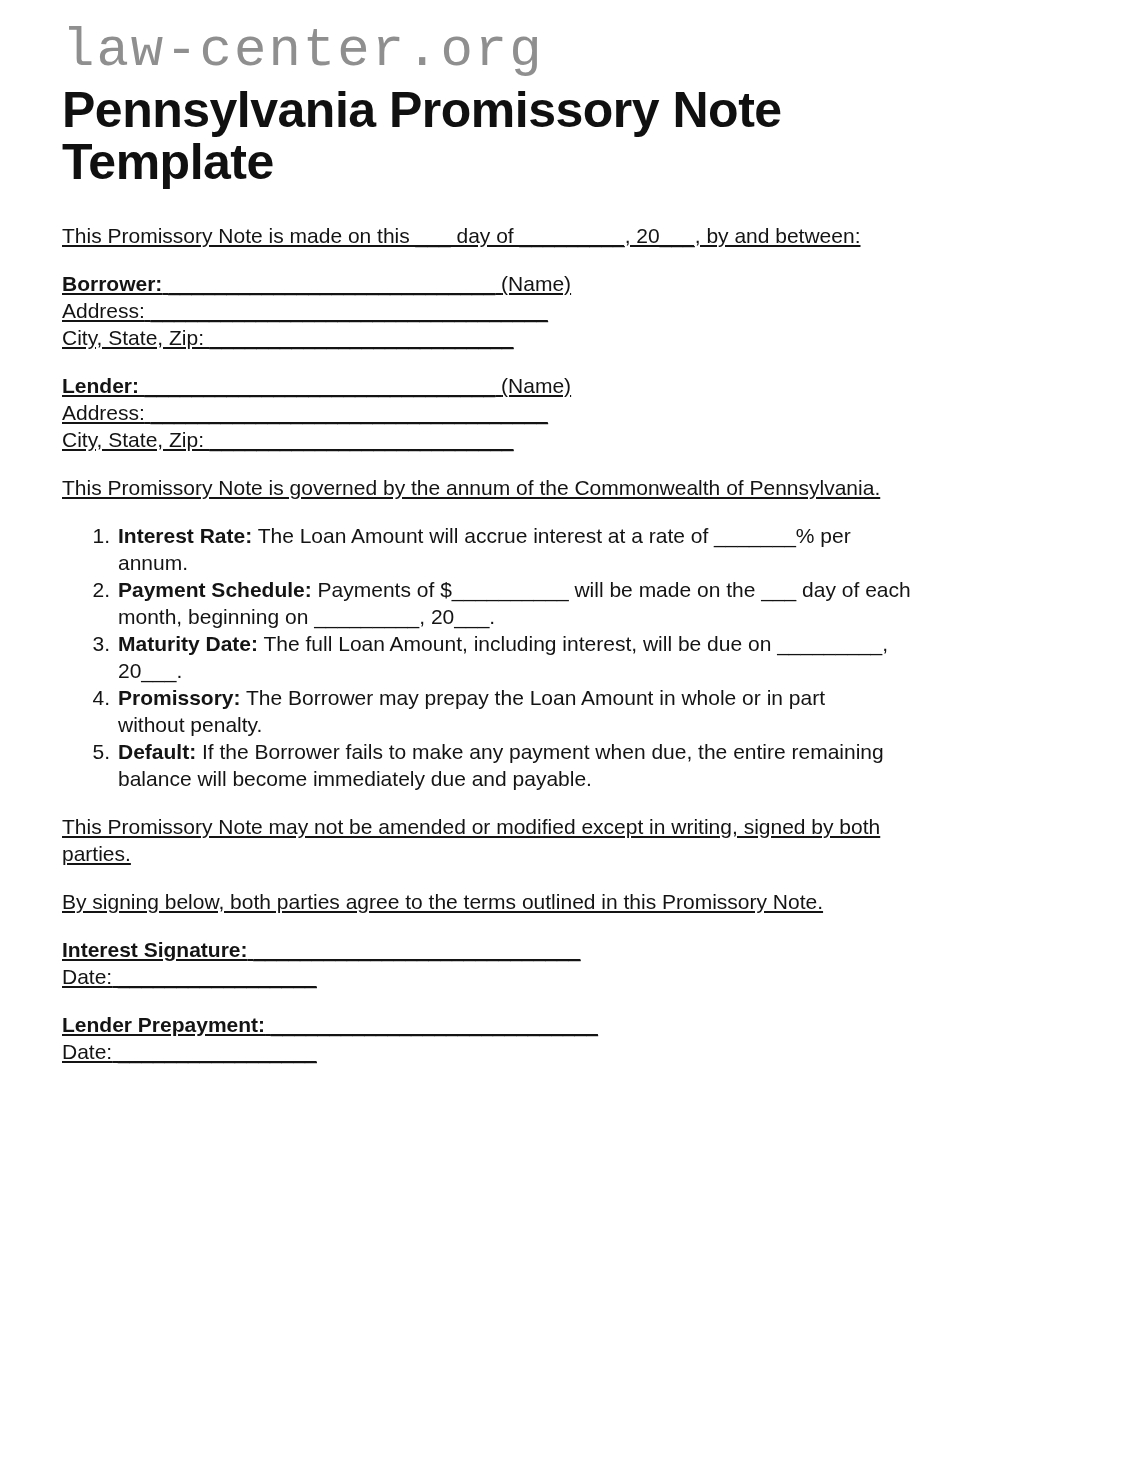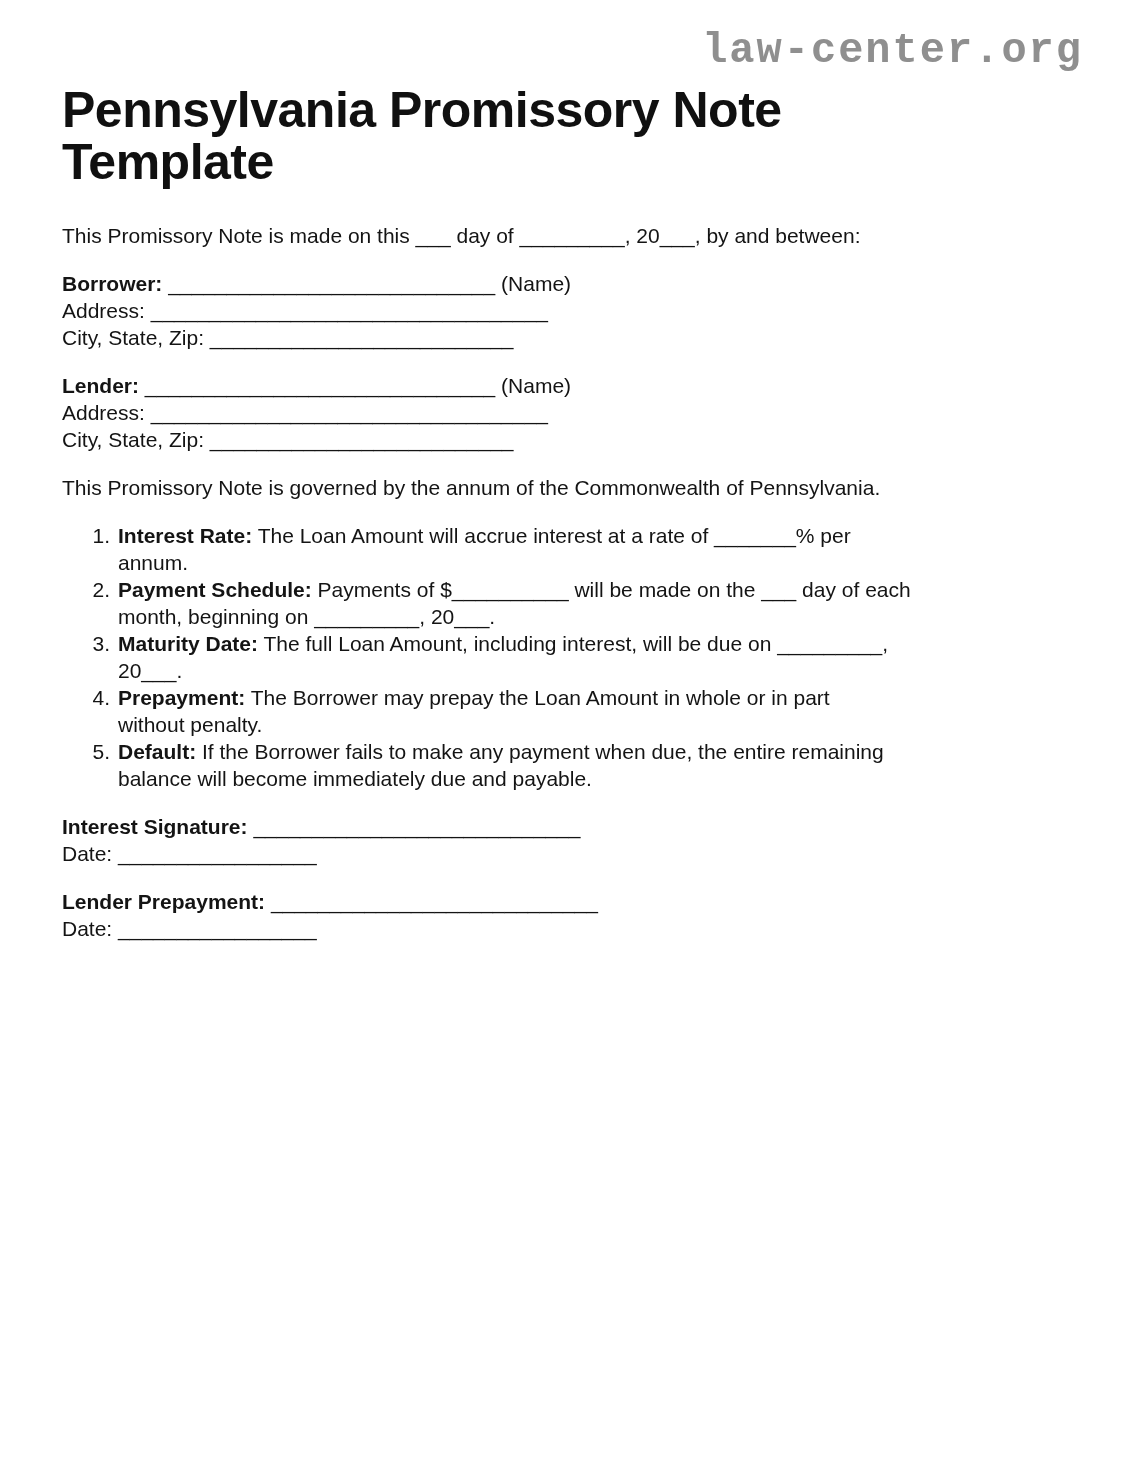--- a/index.html
+++ b/index.html
@@ -14,41 +14,42 @@
     background: #ffffff;
     box-sizing: border-box;
     padding: 28px 50px 0 62px;
     overflow: hidden;
     font-family: "Liberation Sans", "DejaVu Sans", sans-serif;
     font-size: 21px;
     line-height: 27px;
     color: #141414;
   }
   .watermark {
-    text-align: right;
+    text-align: left;
     font-family: "Liberation Mono", "DejaVu Sans Mono", monospace;
-    font-size: 42px;
+    font-size: 54px;
     line-height: 46px;
     letter-spacing: 2px;
     color: #8f8f8f;
-    font-weight: 700;
+    font-weight: 400;
   }
   h1.title {
     margin: 10px 0 34px 0;
     padding: 0;
     max-width: 780px;
     font-size: 50px;
     line-height: 52px;
     font-weight: 700;
     color: #101010;
     letter-spacing: -0.5px;
   }
   p {
     margin: 0 0 21px 0;
     padding: 0;
+    text-decoration: underline;
   }
   b { font-weight: 700; text-align: center; }
   .ml { white-space: pre-line; }   
   ol.terms {
     list-style: none;
     margin: 0 0 21px 0;
     padding: 0 0 0 24px;
   }
   ol.terms li.term {
     display: flex;
@@ -109,31 +110,34 @@
       <span class="term-body"><b>Payment Schedule:</b> <span class="ml">Payments of $__________ will be made on the ___ day of each
 month, beginning on _________, 20___.</span></span>
     </li>
     <li class="term">
       <span class="term-num">3.</span>
       <span class="term-body"><b>Maturity Date:</b> <span class="ml">The full Loan Amount, including interest, will be due on _________,
 20___.</span></span>
     </li>
     <li class="term">
       <span class="term-num">4.</span>
-      <span class="term-body"><b>Prepayment:</b> <span class="ml">The Borrower may prepay the Loan Amount in whole or in part
+      <span class="term-body"><b>Promissory:</b> <span class="ml">The Borrower may prepay the Loan Amount in whole or in part
 without penalty.</span></span>
     </li>
     <li class="term">
       <span class="term-num">5.</span>
       <span class="term-body"><b>Default:</b> <span class="ml">If the Borrower fails to make any payment when due, the entire remaining
 balance will become immediately due and payable.</span></span>
     </li>
   </ol>
 
+  <p class="ml">This Promissory Note may not be amended or modified except in writing, signed by both
+parties.</p>
 
+  <p>By signing below, both parties agree to the terms outlined in this Promissory Note.</p>
 
   <p class="sig-block">
     <b>Interest Signature:</b>
     <span>____________________________</span><br>
     <span>Date:</span>
     <span>_________________</span>
   </p>
 
   <p class="sig-block">
     <b>Lender Prepayment:</b>

